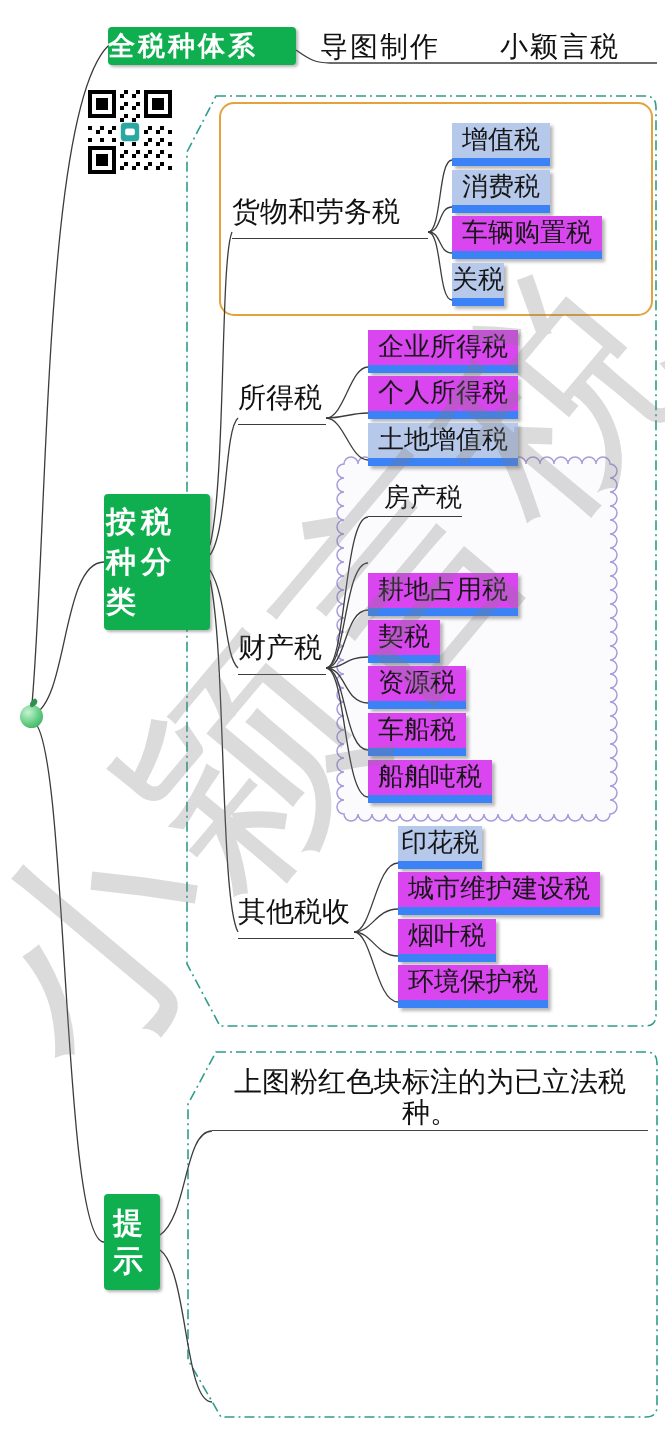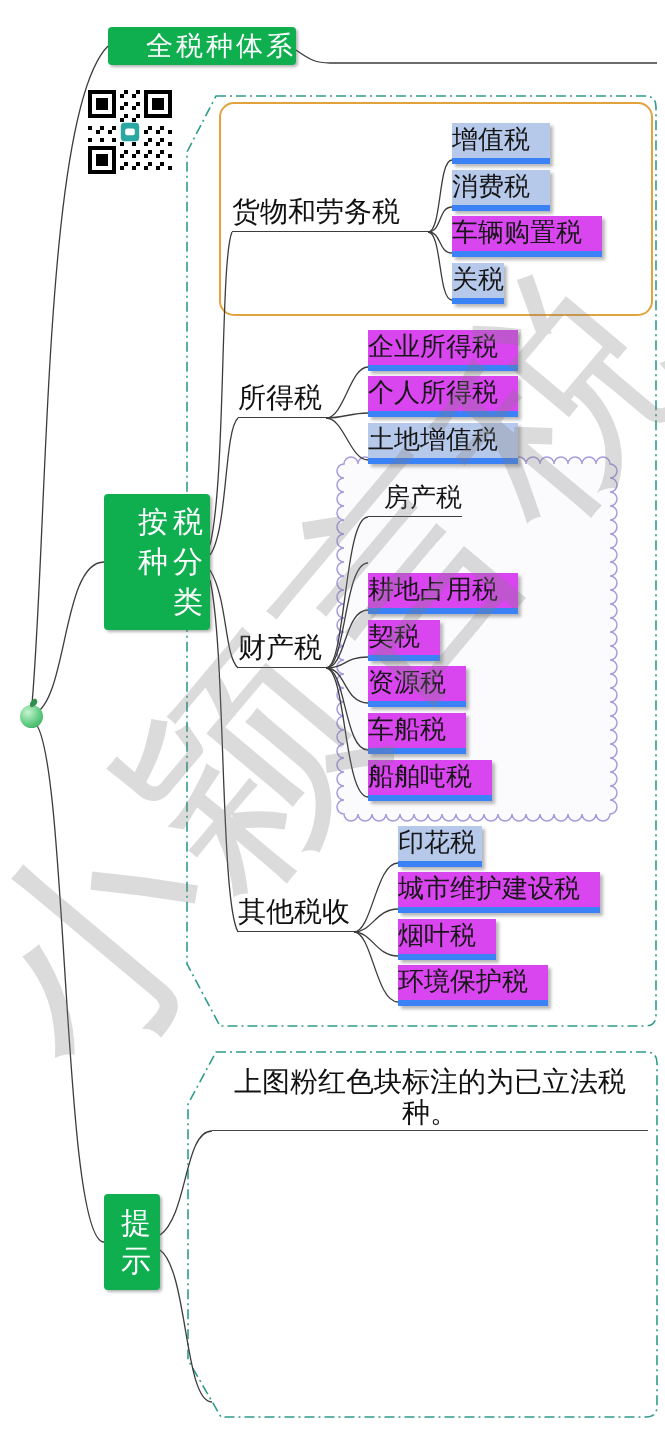--- a/index.html
+++ b/index.html
@@ -1,34 +1,34 @@
 <!DOCTYPE html>
 <html><head>
 <meta charset="utf-8">
 <style>
   html,body{margin:0;padding:0;background:#fff;}
   #canvas{position:relative;width:665px;height:1439px;background:#ffffff;overflow:hidden;
           font-family:"Liberation Serif",serif;color:#1a1a1a;}
   svg.layer{position:absolute;left:0;top:0;width:665px;height:1439px;pointer-events:none;}
 
-  .topic-green{position:absolute;background:#0FAF50;color:#fff;font-weight:normal;
-               border-radius:4px;text-align:right;box-sizing:border-box;
+  .topic-green{position:absolute;background:#0FAF50;color:#fff;font-weight:bold;
+               border-radius:4px;text-align:left;box-sizing:border-box;
                box-shadow:2px 2px 3px rgba(90,90,90,.45);}
   #title-box{left:108px;top:27px;width:188px;height:38px;line-height:38px;font-size:27px;letter-spacing:3px;}
   #credit{position:absolute;left:320px;top:30px;width:336px;height:34px;line-height:34px;
           font-size:28px;letter-spacing:2px;white-space:nowrap;overflow:hidden;color:#111;}
   #main-box{left:104px;top:494px;width:106px;height:136px;font-size:30px;line-height:40px;
             padding:8px 2px;letter-spacing:5px;}
   #tips-box{left:104px;top:1194px;width:56px;height:96px;font-size:30px;line-height:38px;padding:10px 9px;}
 
-  .branch-label{position:absolute;font-size:28px;line-height:32px;height:32px;padding-bottom:3px;
+  .branch-label{position:absolute;font-size:28px;line-height:32px;height:32px;padding-bottom:10px;
                 border-bottom:1.6px solid #3c3c3c;white-space:nowrap;overflow:hidden;color:#111;}
   .leaf{position:absolute;font-size:26px;line-height:30px;height:30px;padding:2px 0 3px;
-        text-align:left;white-space:nowrap;overflow:hidden;box-sizing:content-box;
-        border-bottom:6px solid #3b82f6;box-shadow:3px 3px 3px rgba(100,100,100,.45);color:#161616;}
+        text-align:center;white-space:nowrap;overflow:hidden;box-sizing:content-box;
+        border-bottom:8px solid #3b82f6;box-shadow:3px 3px 3px rgba(100,100,100,.45);color:#161616;}
   .bg-blue{background:#B7C9EB;}
   .bg-pink{background:#d946ef;}
   .plain{background:transparent;box-shadow:none;border-bottom:1.6px solid #3c3c3c;text-align:right;padding-left:4px;font-family:Liberation Serif, serif;}
 
   .note{position:absolute;left:212px;width:436px;font-size:28px;line-height:31px;overflow:hidden;
         border-bottom:1.6px solid #444;color:#111;text-align:center;}
   #note-1{top:1066px;height:64px;}
   #note-2{top:1152px;height:249px;}
 
   #qr{position:absolute;left:88px;top:90px;width:84px;height:84px;}
@@ -90,20 +90,21 @@
       <path d="M 354 932 C 372 932 376 909 398 909"></path>
       <path d="M 354 932 C 372 932 376 956 398 956"></path>
       <path d="M 354 932 C 372 932 376 1002 398 1002"></path>
 
       <path d="M 160 1235 C 188 1215 184 1131 212 1131"></path>
       <path d="M 160 1250 C 188 1270 184 1402 212 1402"></path>
     </g>
   </svg>
 
   <div id="title-box" class="topic-green">全税种体系</div>
+  <div id="credit">导图制作　　小颖言税</div>
 
   <div id="qr">
     <svg id="qr-svg" viewBox="0 0 21 21">
         <rect x="0" y="0" width="21" height="21" fill="#fff"></rect>
         <rect x="0" y="0" width="7" height="7" fill="#000"></rect>
         <rect x="1" y="1" width="5" height="5" fill="#fff"></rect>
         <rect x="2" y="2" width="3" height="3" fill="#000"></rect>
         <rect x="14" y="0" width="7" height="7" fill="#000"></rect>
         <rect x="15" y="1" width="5" height="5" fill="#fff"></rect>
         <rect x="16" y="2" width="3" height="3" fill="#000"></rect>

